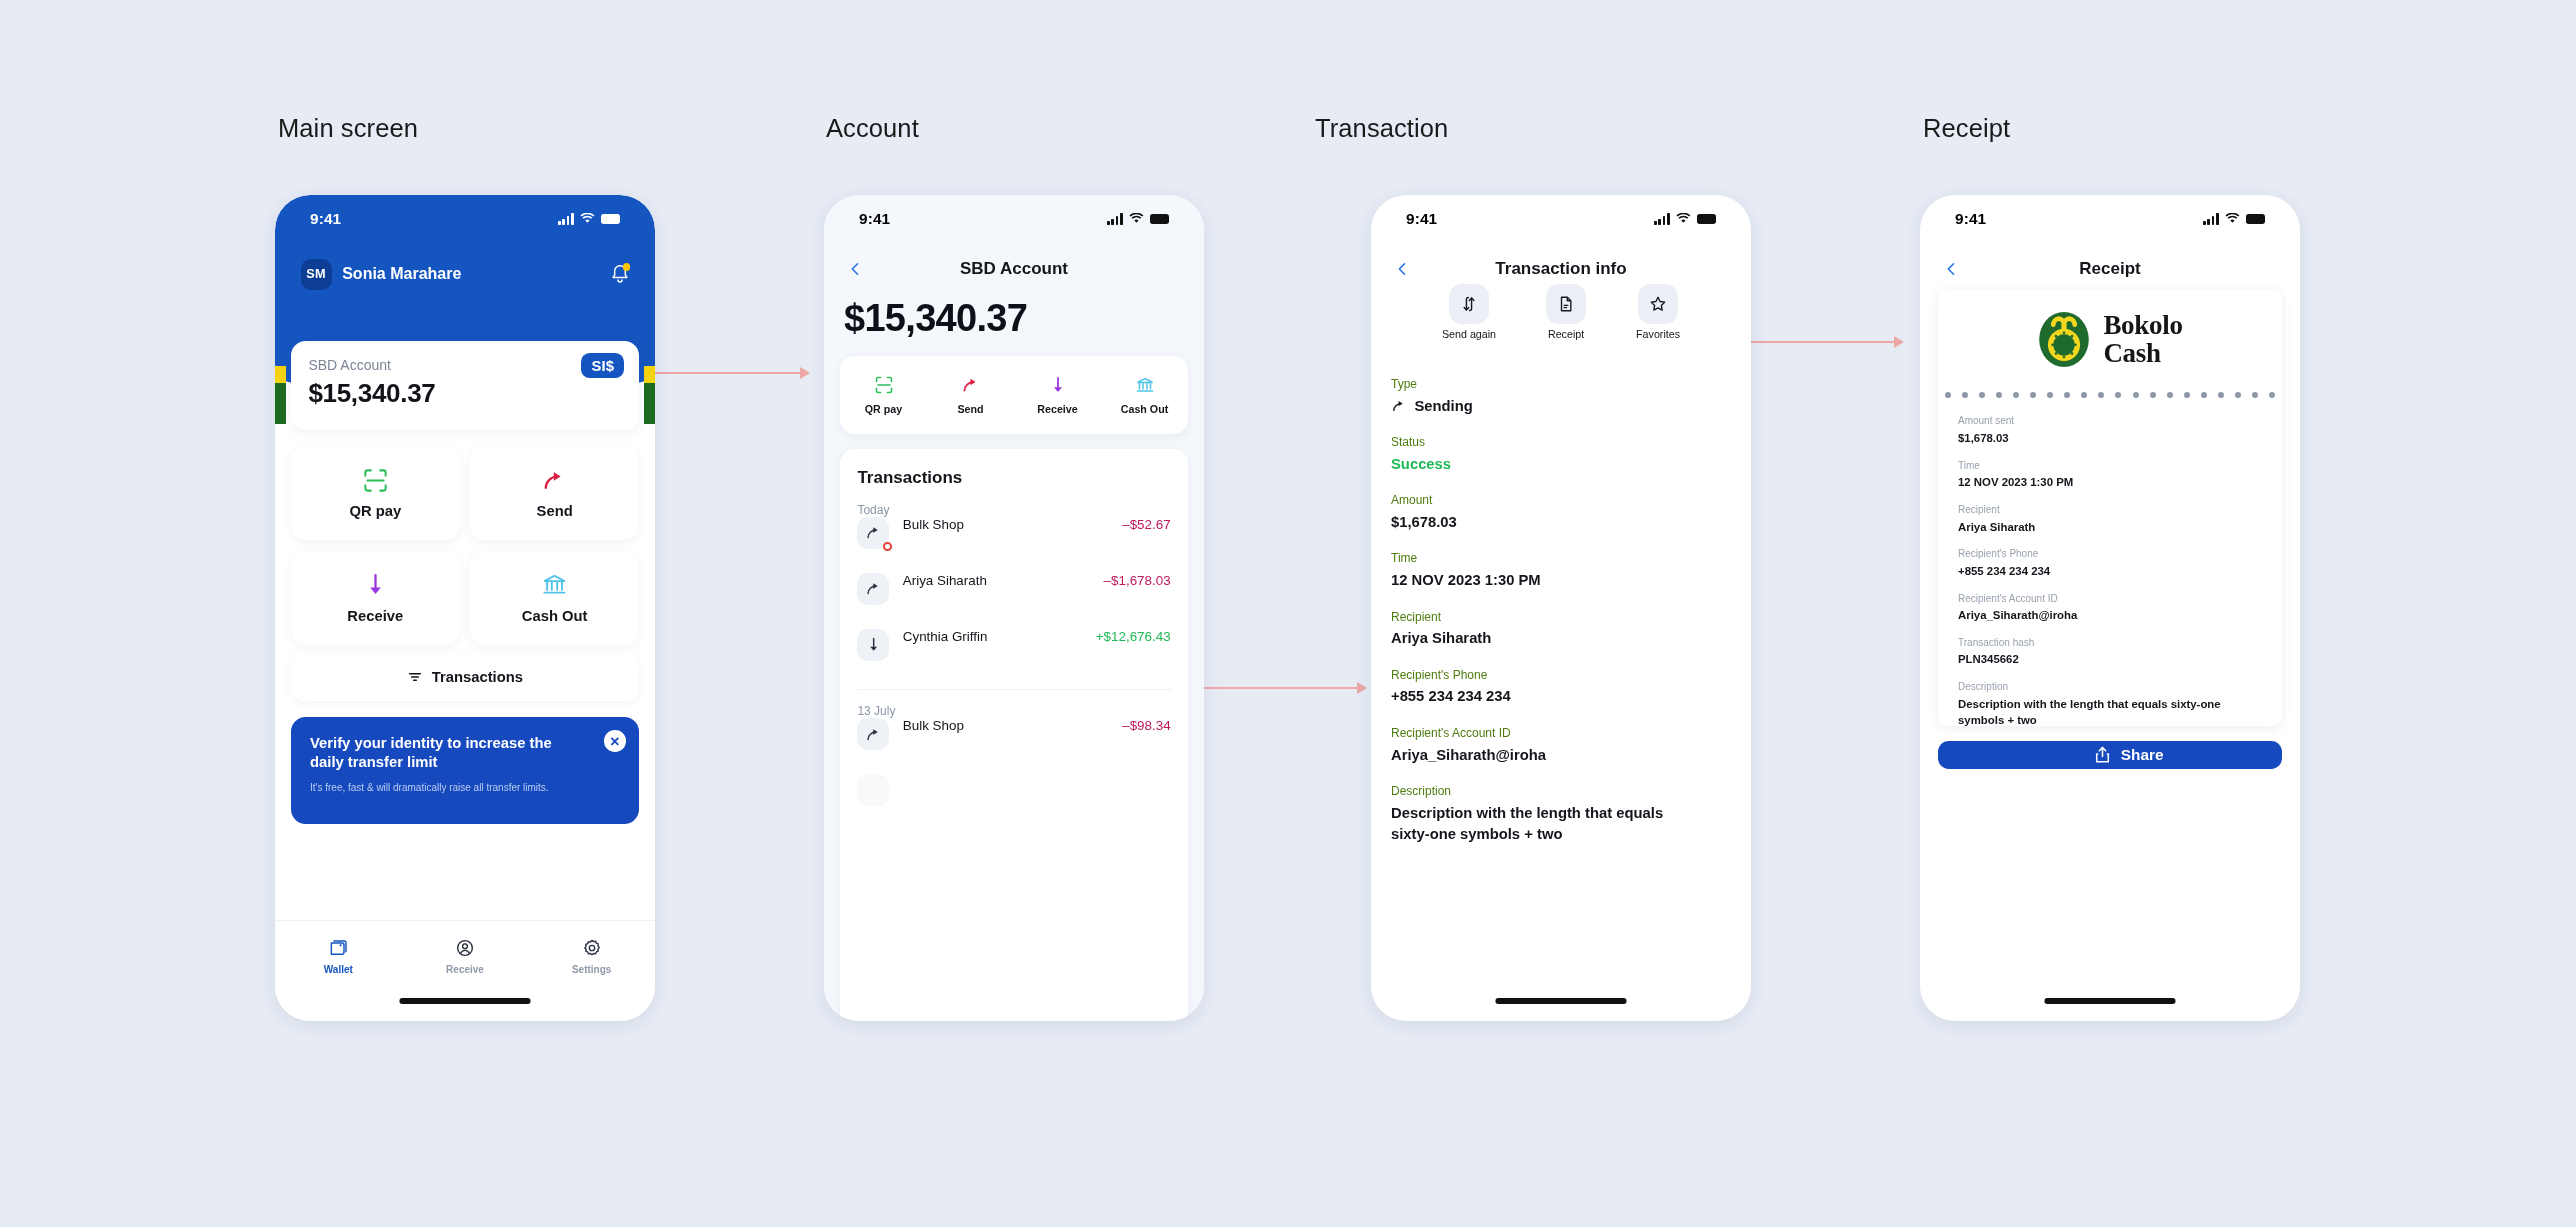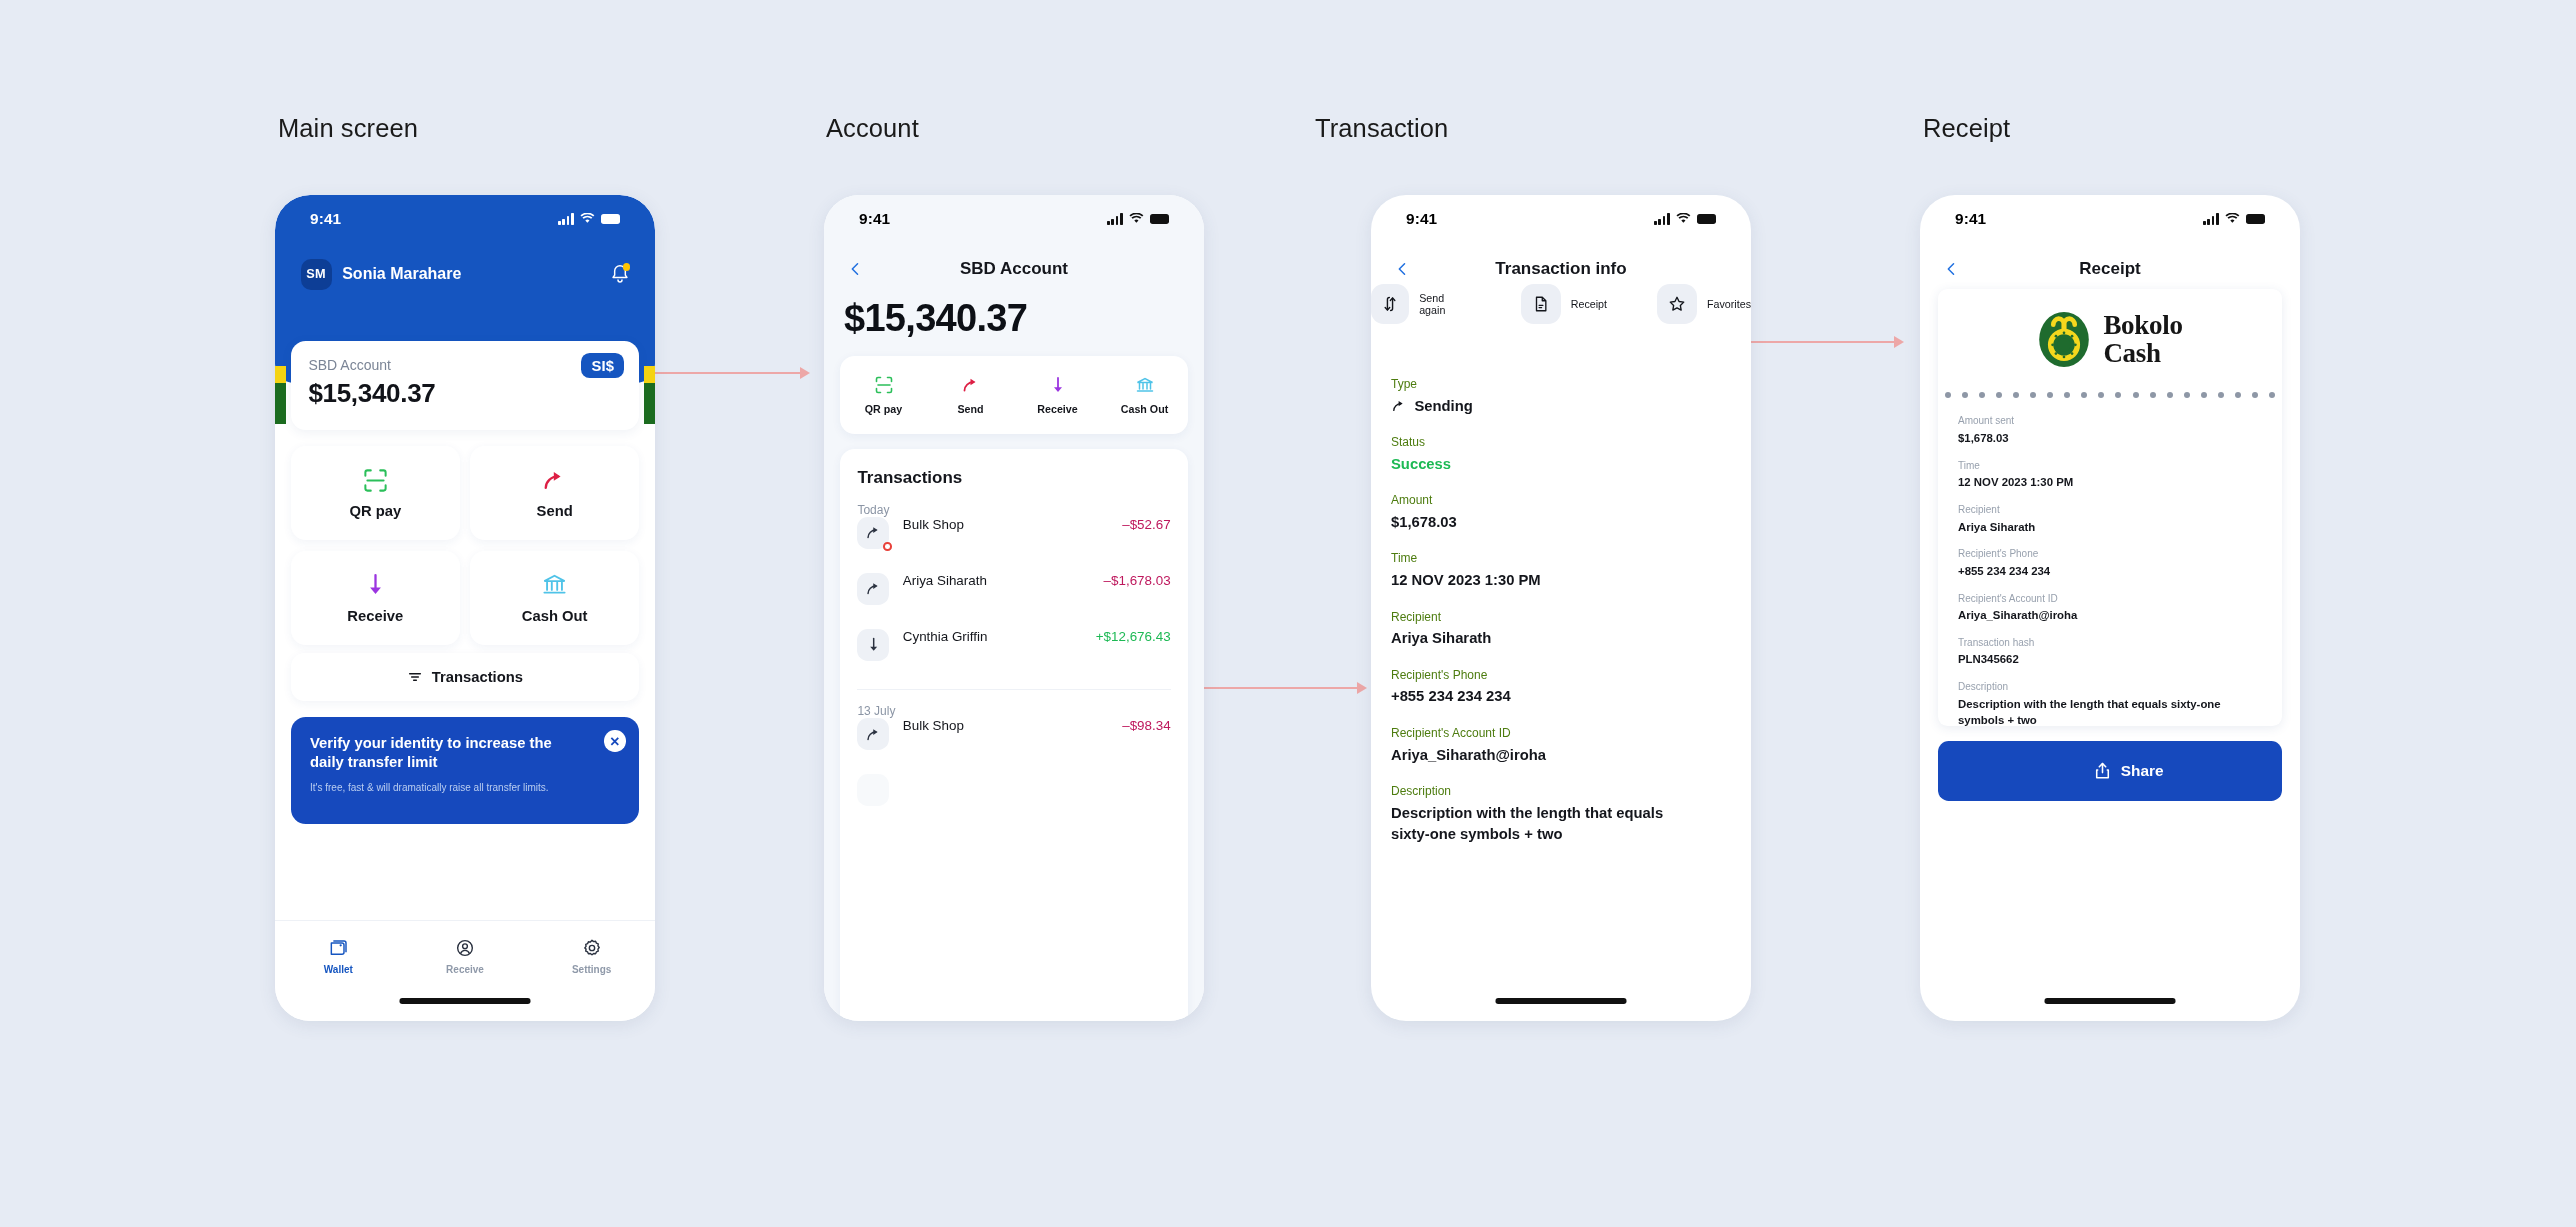--- a/index.html
+++ b/index.html
@@ -173,21 +173,21 @@
   .tx-name { margin-left:13.4px; font-size:13.4px; color:#14161c; font-weight:400;}
   .tx-amt { margin-left:auto; font-size:13.4px; font-weight:400; color:#be185d;}
   .tx-amt.pos { color:#1db954; }
   .tx-sep { height:0.7px; background:#eef1f6; margin: 4px 0; }
 
   
   .quick-row {
     position:absolute; top:89px; left:0; right:0;
     display:flex; justify-content:center; gap:50px;
   }
-  .quick { display:flex; flex-direction:row; align-items:center; gap:10px; }
+  .quick { display:flex; flex-direction:column; align-items:center; gap:4px; }
   .quick .qbox {
     width:40px; height:40px; border-radius:12.7px; background:#eceff5;
     display:flex; align-items:center; justify-content:center;
   }
   .quick .ql { font-size:10.7px; color:#14161c; font-weight:400; }
 
   .detail-list { position:absolute; top:182px; left:20px; right:20px; }
   .dl-label { font-size:12px; color:#4d7c0f; margin-top:18px; }
   .dl-label:first-child { margin-top:0; }
   .dl-value { font-size:14.8px; color:#14161c; font-weight:700; margin-top:4.7px; line-height:1.45;}
@@ -213,21 +213,21 @@
     height:10.7px; margin:0 0 0 0; display:flex; align-items:center;
     justify-content:space-between; padding:0 6.7px;
   }
   .perfline i { width:6px; height:6px; border-radius:50%; background:#8e97a6; display:block;}
   .receipt-body { padding: 14.8px 20px 0 20px; }
   .rl-label { font-size:10px; color:#98a1ae; margin-top:13.4px;}
   .rl-label:first-child { margin-top:0; }
   .rl-value { font-size:11.4px; color:#14161c; font-weight:700; margin-top:3.4px; line-height:1.45;}
 
   .share-btn {
-    position:absolute; left:18px; right:18px; top:546px; height:60px;
+    position:absolute; left:18px; right:18px; top:546px; height:28px;
     background:#1649bd; border-radius:10.7px; display:flex; align-items:center;
     justify-content:center; gap:9.4px; color:#fff; font-size:15.4px; font-weight:800;padding-left:38px;
   }
 
   
   .arrow { position:absolute; height:14.8px; display:flex; align-items:center; }
   .arrow .shaft { height:2px; background:#eda7a7; flex:1; }
   .arrow .head {
     width:0;height:0;border-top:6px solid transparent;border-bottom:6px solid transparent;
     border-left:10px solid #eda7a7; margin-left:-0.7px;

